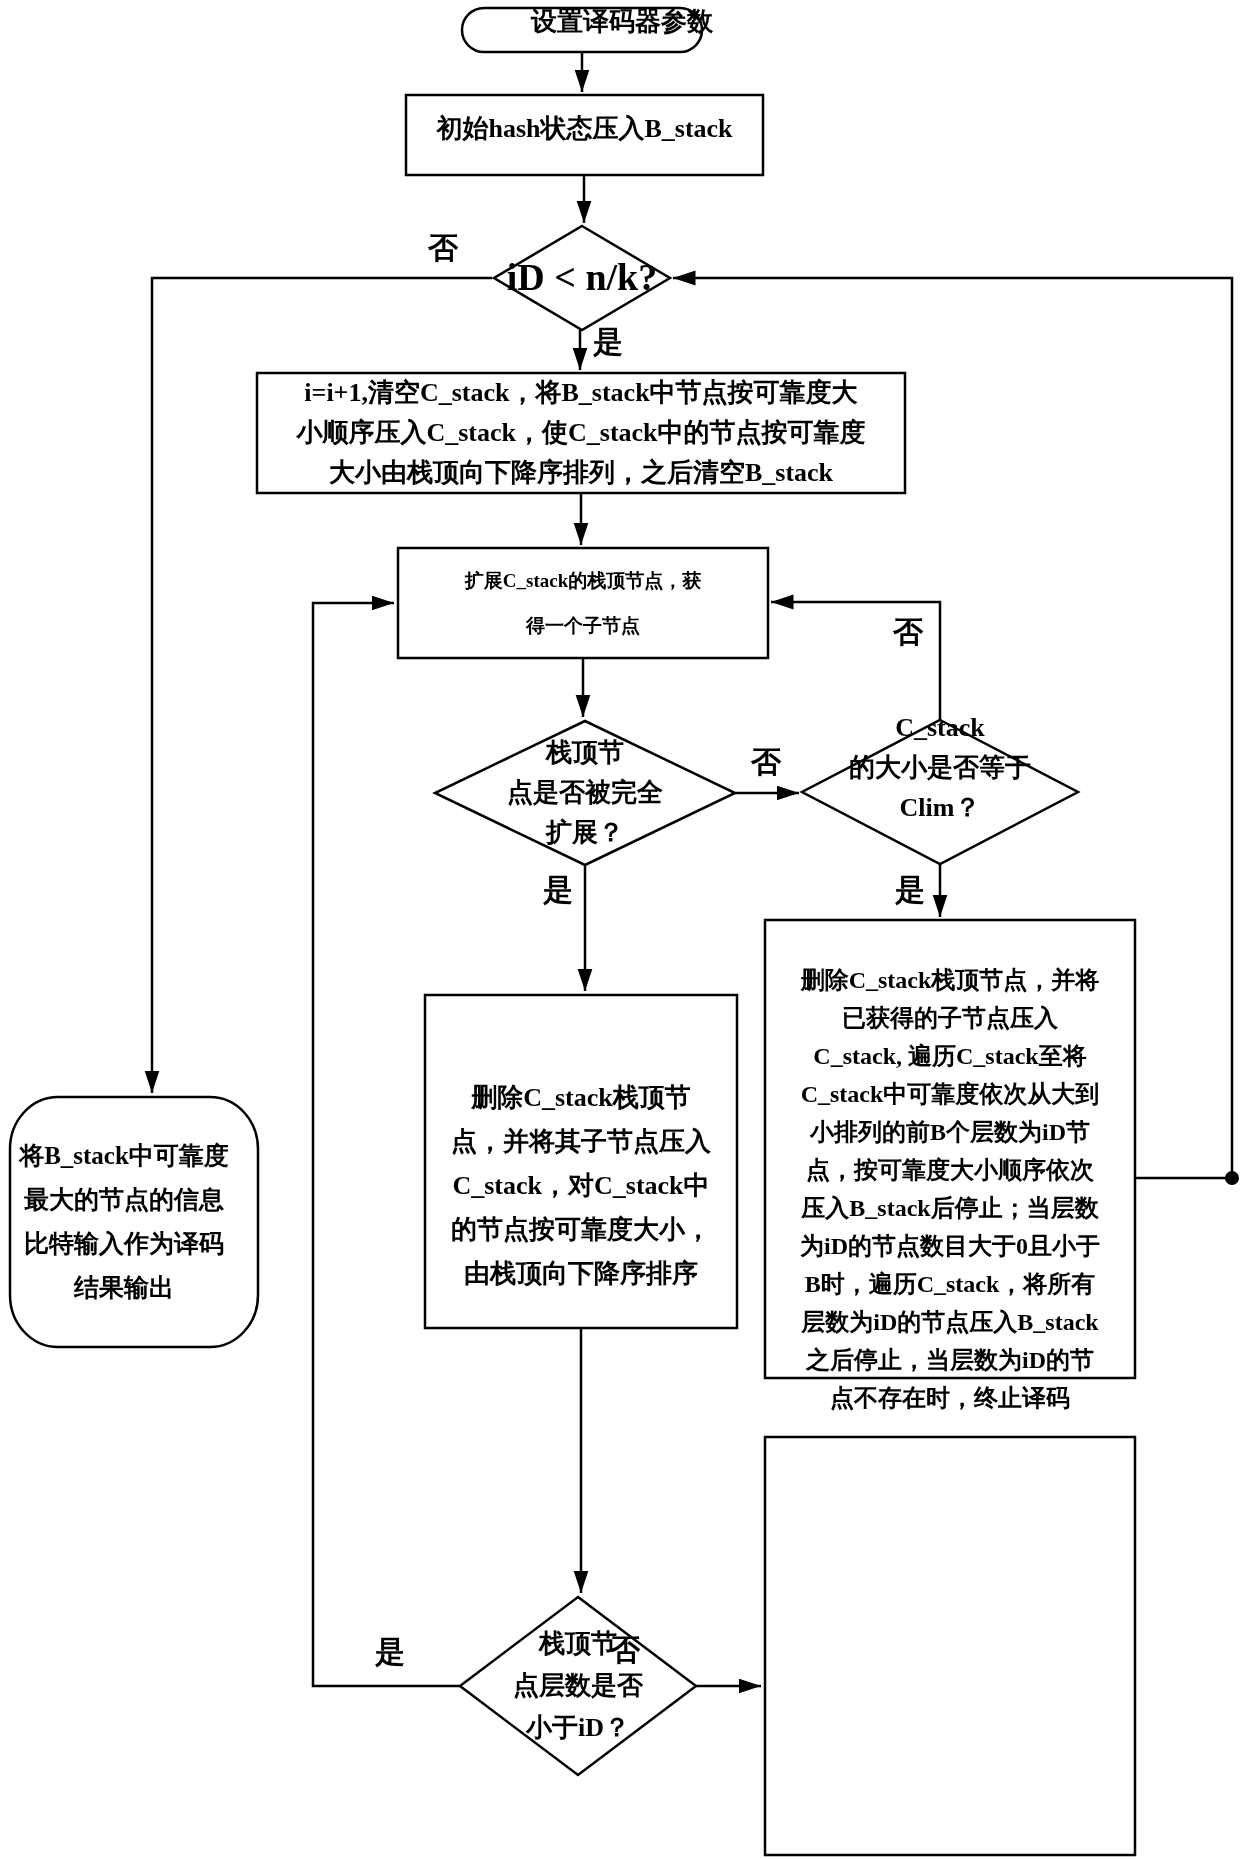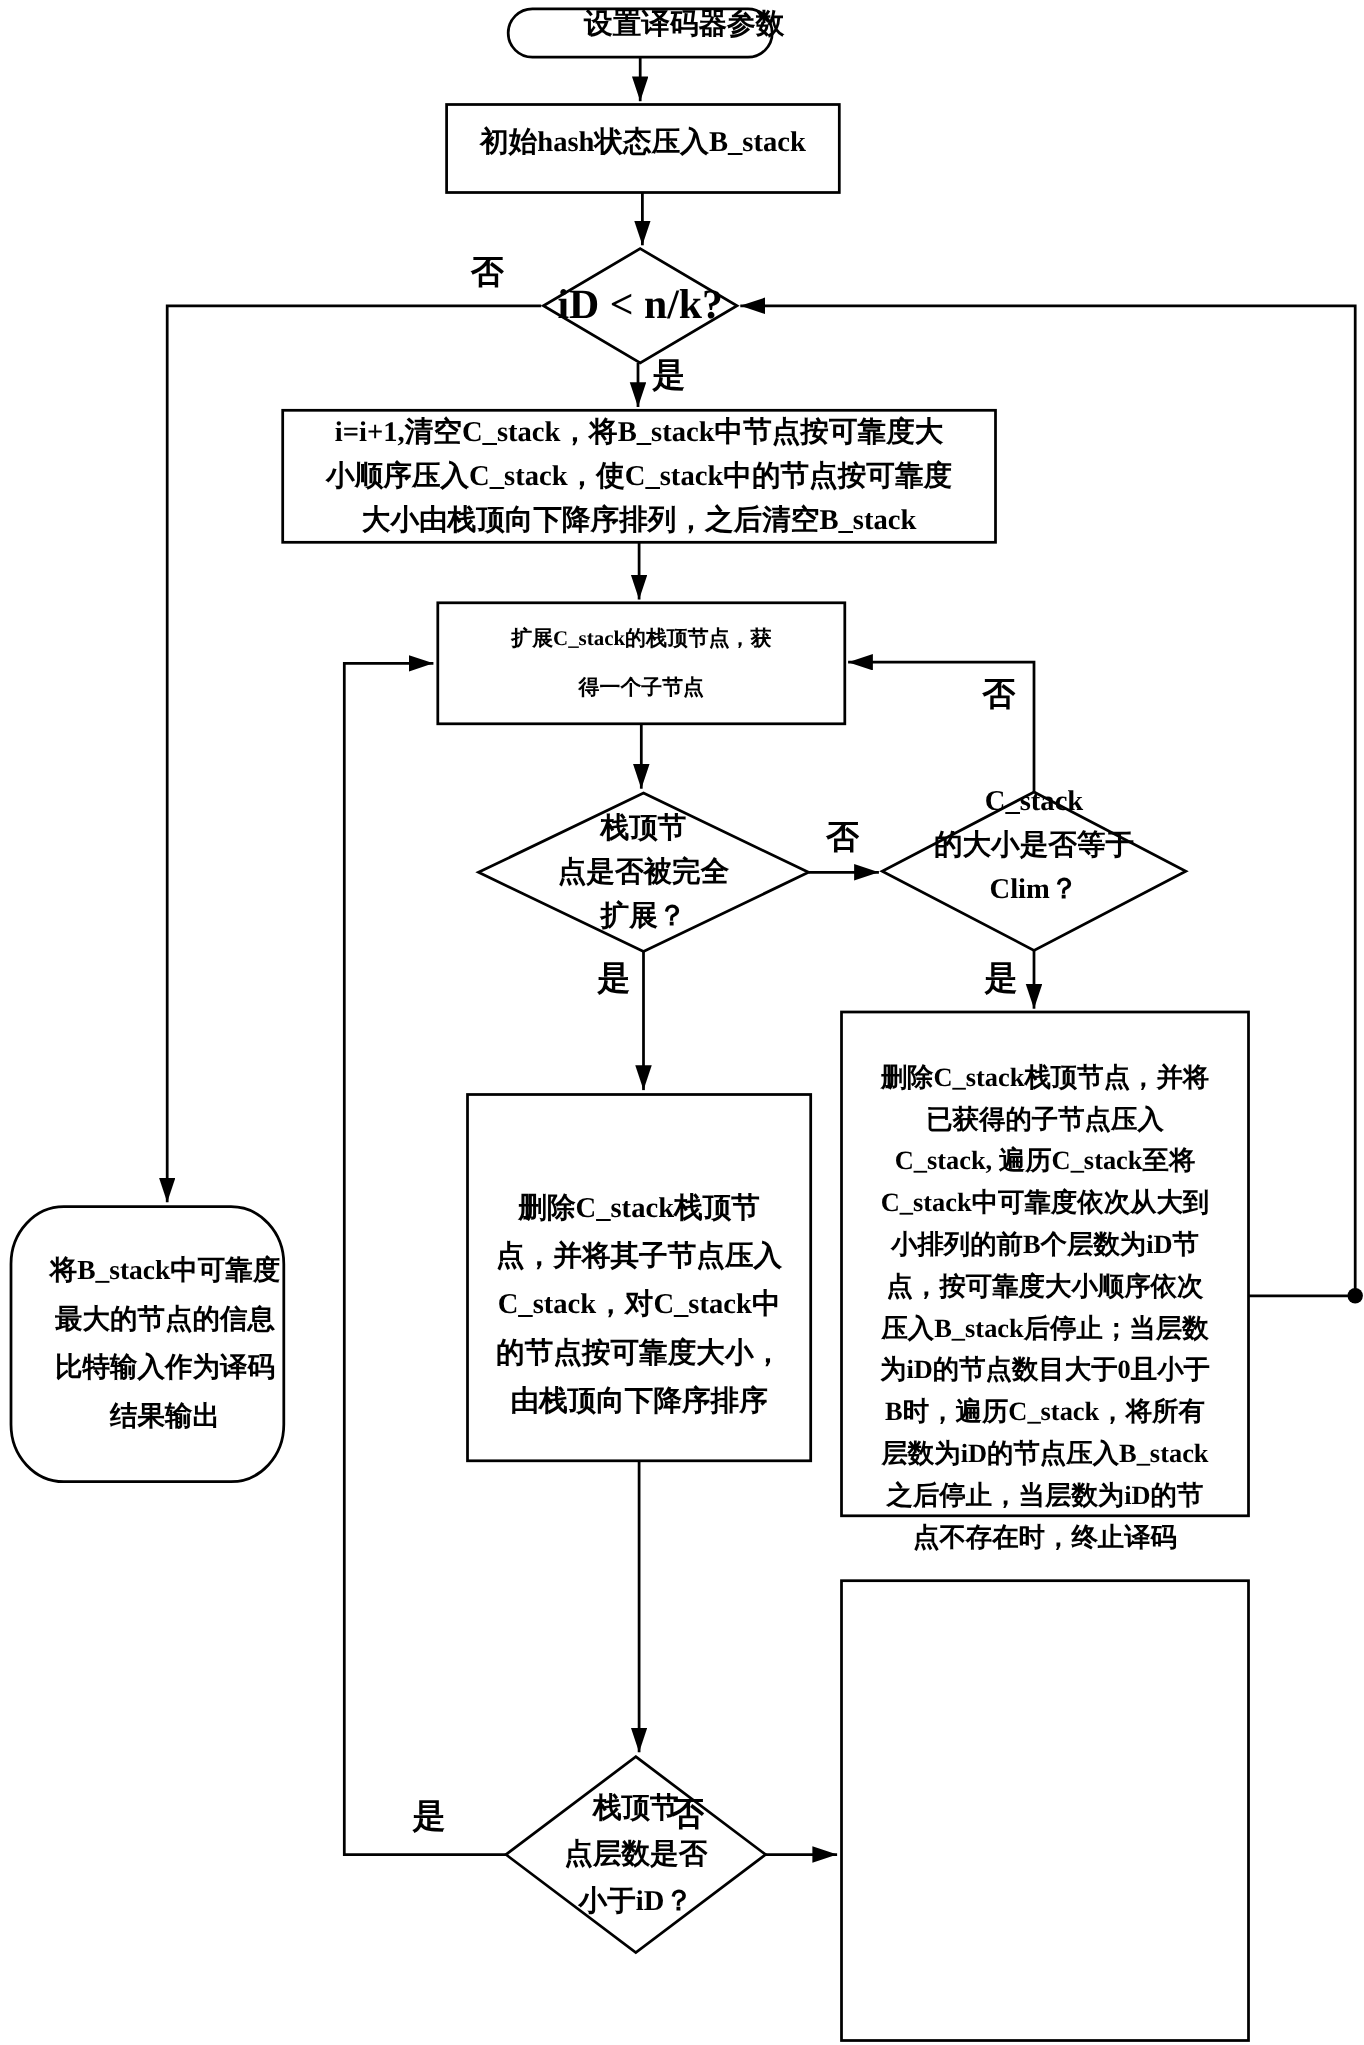--- a/index.html
+++ b/index.html
@@ -98,21 +98,21 @@
 C_stack中可靠度依次从大到
 小排列的前B个层数为iD节
 点，按可靠度大小顺序依次
 压入B_stack后停止；当层数
 为iD的节点数目大于0且小于
 B时，遍历C_stack，将所有
 层数为iD的节点压入B_stack
 之后停止，当层数为iD的节
 点不存在时，终止译码</div>
 
-  <div class="lbl" style="left:26px; top:1097px; width:248px; height:250px; font-size:25px; line-height:44px;">将B_stack中可靠度
+  <div class="lbl" style="left:0; top:1097px; width:248px; height:250px; font-size:25px; line-height:44px;">将B_stack中可靠度
 最大的节点的信息
 比特输入作为译码
 结果输出</div>
 
   <div class="lbl" style="left:460px; top:1597px; width:236px; height:178px; font-size:26px; line-height:42px;">栈顶节
 点层数是否
 小于iD？</div>
 
 
   <div class="lbl edge" style="left:423px; top:228px;">否</div>

